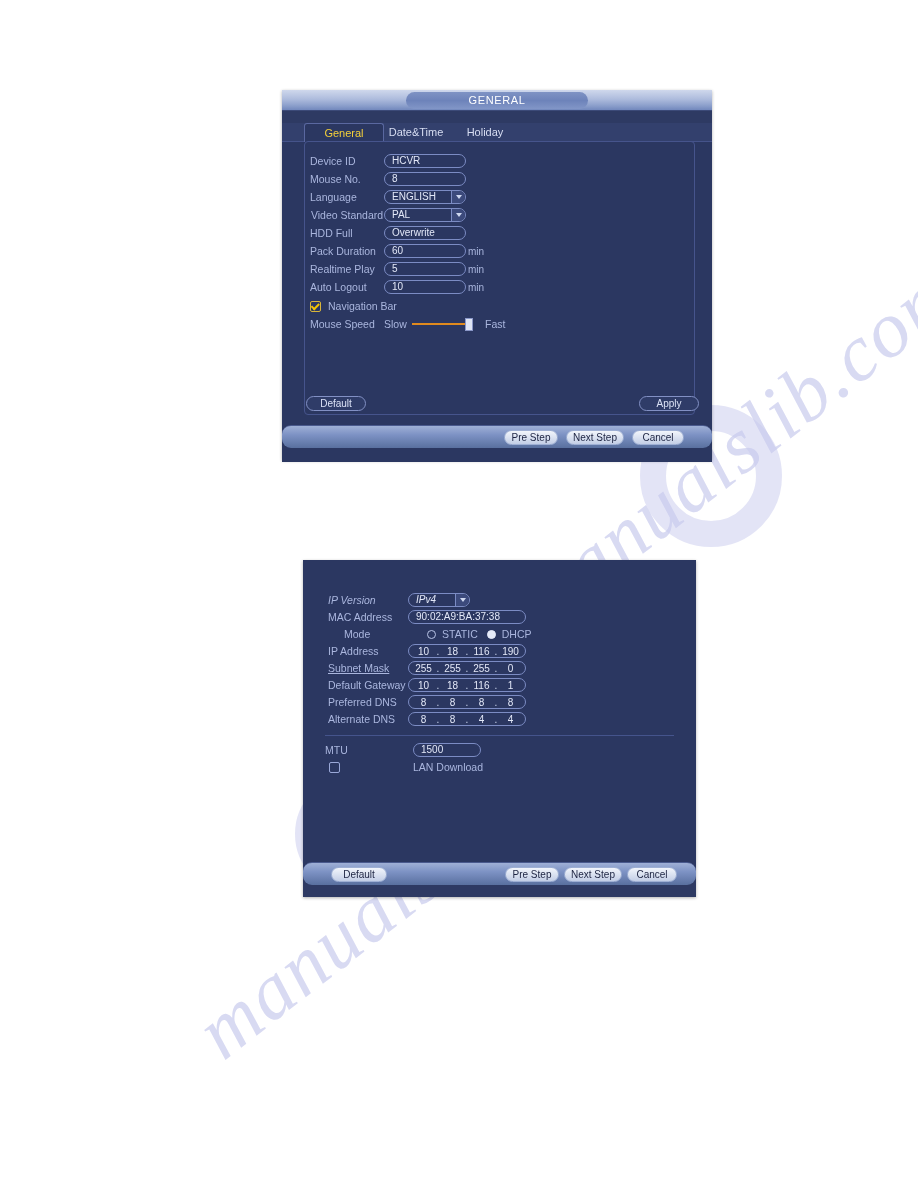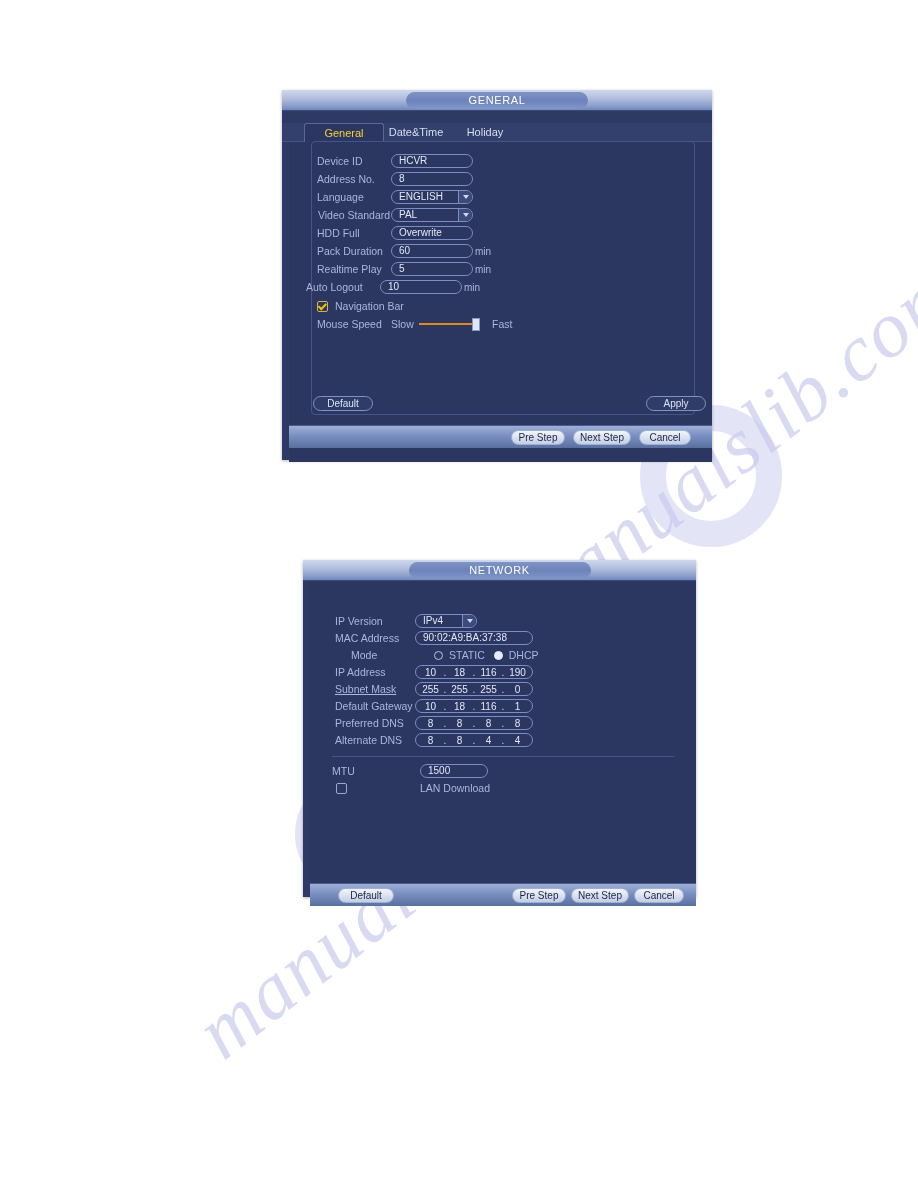--- a/index.html
+++ b/index.html
@@ -92,21 +92,20 @@
     border-bottom: none;
     border-radius: 3px 3px 0 0;
     top: 0;
     height: 18px;
     line-height: 18px;
   }
 
   .panel {
     position: relative;
     background: #2b3761;
-    margin-left: 7px;
   }
   .panel-inner {
     position: absolute;
     border: 1px solid #46548c;
     border-radius: 4px;
   }
 
   
   .frow {
     position: absolute;
@@ -259,20 +258,21 @@
   }
   .btn-row {
     position: absolute;
     height: 22px;
     left: 0;
     right: 0;
     background: linear-gradient(to bottom, #9fb0d6 0%, #7d92c4 40%, #59709f 100%);
     border-top: 1px solid #4a5a8e;
     display: flex;
     align-items: center;
+    border-radius: 9px;
   }
 
   
   #dlg-general { left: 282px; top: 90px; width: 430px; height: 370px; }
   #dlg-network { left: 303px; top: 560px; width: 393px; height: 337px; }
 </style>
 </head>
 <body>
 
 <div class="watermark wm-1">manualslib.com</div>
@@ -294,21 +294,21 @@
 
   <div class="panel" style="height:320px;">
     <div class="panel-inner" style="left:22px; top:-1px; right:17px; height:272px;"></div>
 
     <div class="frow" style="left:28px; top:11px;">
       <div class="flabel" style="width:74px;">Device ID</div>
       <div class="field" style="width:82px;">HCVR</div>
     </div>
 
     <div class="frow" style="left:28px; top:29px;">
-      <div class="flabel" style="width:74px;">Address No.</div>
+      <div class="flabel" style="width:74px;">Mouse No.</div>
       <div class="field" style="width:82px;">8</div>
     </div>
 
     <div class="frow" style="left:28px; top:47px;">
       <div class="flabel" style="width:74px;">Language</div>
       <div class="field sel" style="width:82px;">
         <span>ENGLISH</span>
         <span class="sel-arrow"></span>
       </div>
     </div>
@@ -334,21 +334,21 @@
       <div class="field" style="width:82px;">60</div>
       <div class="unit">min</div>
     </div>
 
     <div class="frow" style="left:28px; top:119px;">
       <div class="flabel" style="width:74px;">Realtime Play</div>
       <div class="field" style="width:82px;">5</div>
       <div class="unit">min</div>
     </div>
 
-    <div class="frow" style="left:17px; top:137px;">
+    <div class="frow" style="left:28px; top:137px;">
       <div class="flabel" style="width:74px;">Auto Logout</div>
       <div class="field" style="width:82px;">10</div>
       <div class="unit">min</div>
     </div>
 
     <div class="frow" style="left:28px; top:156px;">
       <span class="chk on"></span>
       <div class="flabel" style="margin-left:7px;text-align:center;">Navigation Bar</div>
     </div>
 
@@ -367,27 +367,24 @@
     <div class="btn-row" style="top:283px;">
       <div class="btn" style="position:absolute; left:222px; width:54px;">Pre Step</div>
       <div class="btn" style="position:absolute; left:284px; width:58px;">Next Step</div>
       <div class="btn" style="position:absolute; left:350px; width:52px;">Cancel</div>
     </div>
   </div>
 </div>
 
 <div class="dialog" id="dlg-network">
 
-  <div class="dlg-titlebar">
-    <div class="dlg-title-pill">NETWORK</div>
-  </div>
 
   <div class="panel" style="height:317px;">
 
-    <div class="frow" style="left:25px; top:32px;">
+    <div class="frow" style="left:25px; top:32px;font-style:italic;">
       <div class="flabel" style="width:80px;">IP Version</div>
       <div class="field sel" style="width:62px;">
         <span>IPv4</span>
         <span class="sel-arrow"></span>
       </div>
     </div>
 
     <div class="frow" style="left:25px; top:49px;">
       <div class="flabel" style="width:80px;">MAC Address</div>
       <div class="field" style="width:118px;">90:02:A9:BA:37:38</div>

